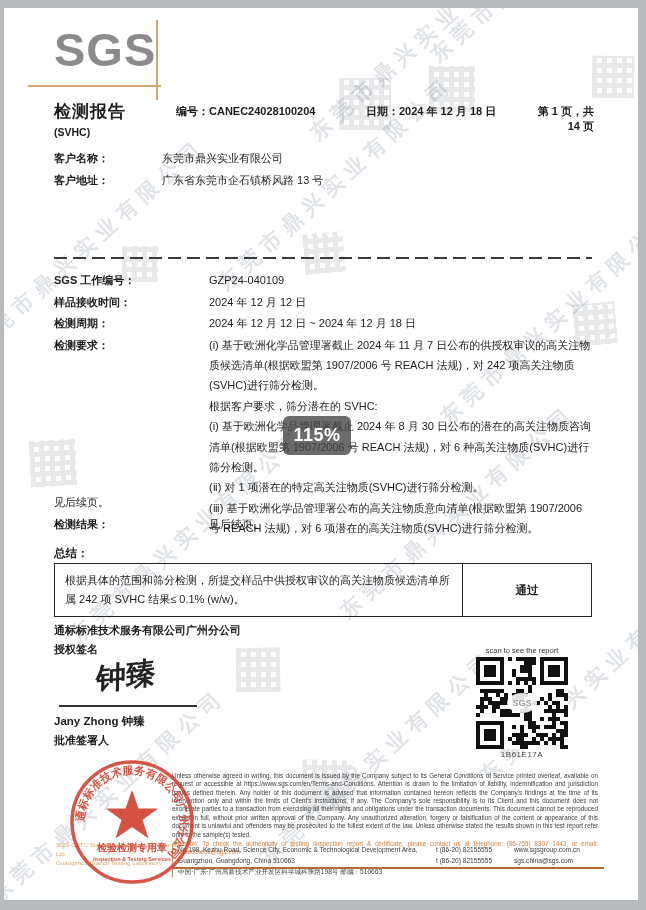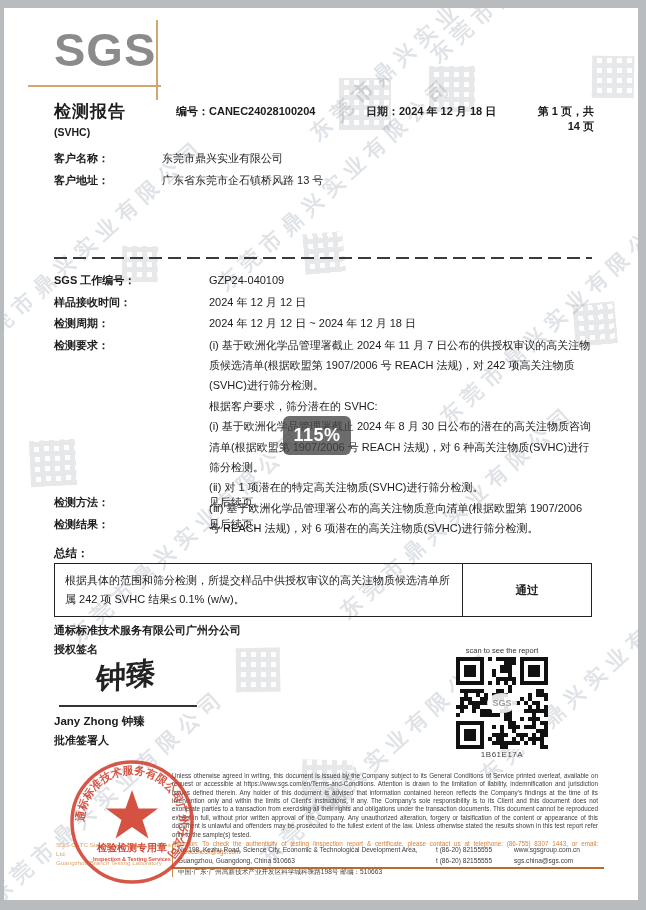--- a/index.html
+++ b/index.html
@@ -68,21 +68,21 @@
   .sum-left{flex:1;padding:7px 10px;font-size:11px;line-height:19px;font-weight:500;}
   .sum-right{width:128px;border-left:1.5px solid #222;display:flex;align-items:center;justify-content:center;font-size:11.5px;font-weight:600;}
   
   .signoff-co{left:50px;top:615px;font-size:11px;font-weight:600;}
   .signoff-label{left:50px;top:634px;font-size:11px;font-weight:600;}
   .sig-script{left:92px;top:648px;font-size:30px;font-weight:600;transform:rotate(-7deg) skewX(-8deg);color:#222;}
   .sig-line{left:55px;top:697px;width:138px;height:2px;background:#333;}
   .sig-name{left:50px;top:706px;font-size:11.5px;font-weight:600;}
   .sig-title{left:50px;top:725px;font-size:11px;font-weight:600;}
   
-  .qr-block{left:442px;top:638px;width:112px;text-align:center;}
+  .qr-block{left:462px;top:638px;width:112px;text-align:center;}
   .qr-cap{font-size:7.5px;color:#333;}
   .qr-box{width:92px;height:92px;margin:2px auto 1px auto;position:relative;background:#fff;}
   .qr-center{position:absolute;left:50%;top:50%;transform:translate(-50%,-50%);
     background:rgba(255,255,255,.88);border-radius:50%;width:30px;height:20px;
     display:flex;align-items:center;justify-content:center;
     font-size:9px;font-weight:bold;color:#9a9a9a;}
   .qr-code{font-size:8px;color:#444;letter-spacing:.5px;}
   
   .disclaimer{left:168px;top:764px;width:426px;font-size:6.3px;line-height:1.33;text-align:justify;color:#3c3c3c;}
   .attention{color:#d9813c;margin-top:1px;}
@@ -180,21 +180,20 @@
           <div>根据客户要求，筛分潜在的 SVHC:</div>
           <div>(i) 基于欧洲化学品管理署截止 2024 年 8 月 30 日公布的潜在的高关注物质咨询清单(根据欧盟第 1907/2006 号 REACH 法规)，对 6 种高关注物质(SVHC)进行筛分检测。</div>
           <div>(ⅱ) 对 1 项潜在的特定高关注物质(SVHC)进行筛分检测。</div>
           <div>(ⅲ) 基于欧洲化学品管理署公布的高关注物质意向清单(根据欧盟第 1907/2006 号 REACH 法规)，对 6 项潜在的高关注物质(SVHC)进行筛分检测。</div>
         </div>
       </div>
     </div>
 
     <div class="abs method-block">
       <div class="job-row">
-        <div class="job-label">检测方法：</div>
         <div class="job-value">见后续页。</div>
       </div>
       <div class="job-row">
         <div class="job-label">检测结果：</div>
         <div class="job-value">见后续页。</div>
       </div>
     </div>
 
     <div class="abs summary-title">总结：</div>
     <div class="abs summary-table">

